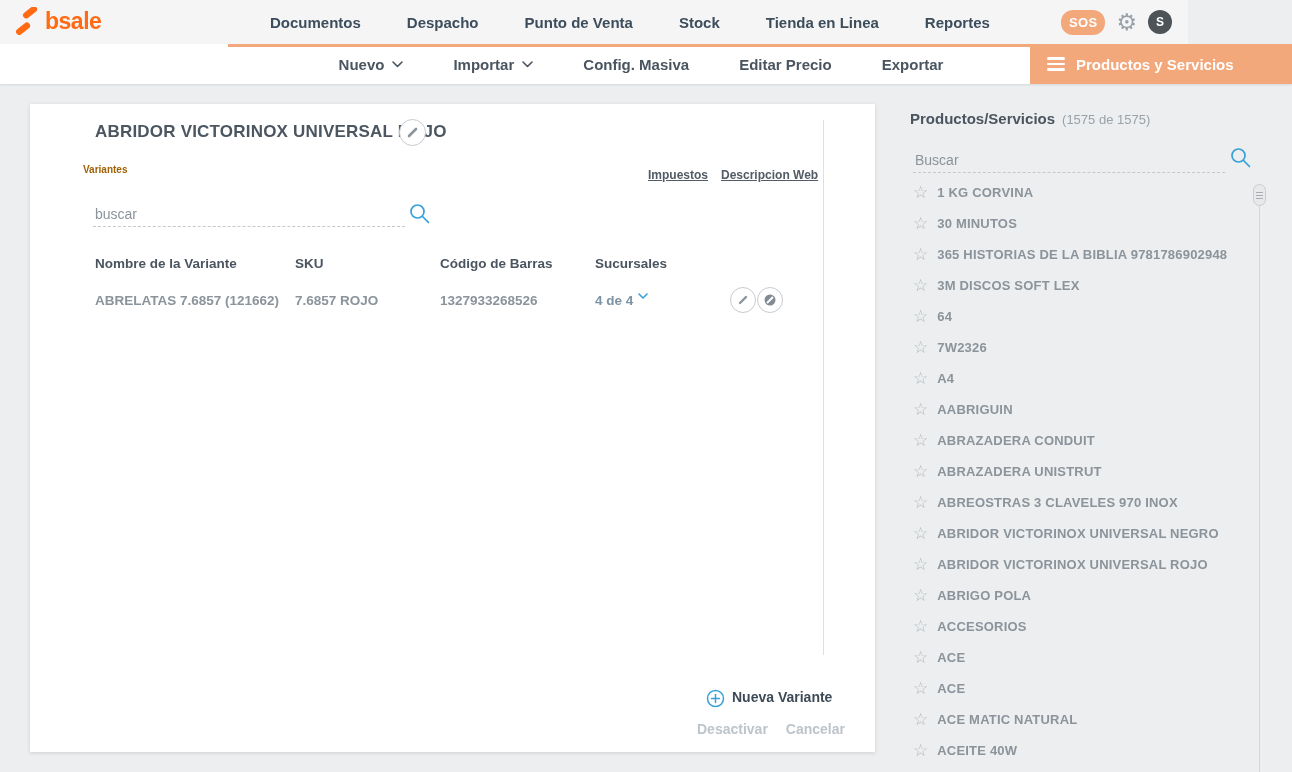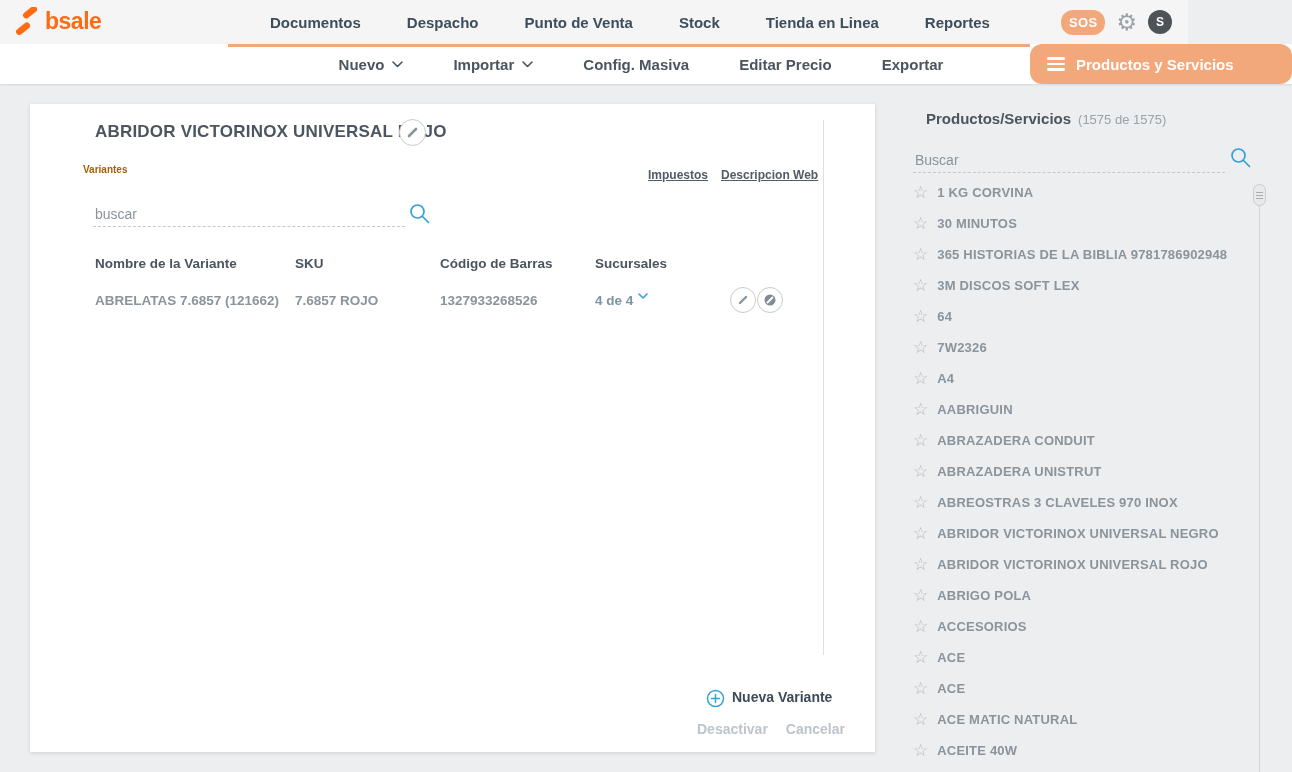--- a/index.html
+++ b/index.html
@@ -31,21 +31,21 @@
   .orange-topline { position:absolute; left:228px; top:0; width:802px; height:3px;
     background:#f3a87c; }
   .toolbar { position:absolute; left:228px; top:0; width:802px; height:40px;
     display:flex; align-items:center; justify-content:center; gap:50px;
     padding-left:24px; }
   .toolbar-item { display:flex; align-items:center; gap:8px; font-size:15px;
     font-weight:600; color:#4a5560; cursor:pointer; text-decoration:none;
     white-space:nowrap; }
   .panel-btn { position:absolute; left:1030px; top:0; width:262px; height:40px;
     background:#f3a87c; color:#fff; display:flex; align-items:center; gap:11px;
-    padding-left:17px; font-size:15px; font-weight:600; cursor:pointer;border-radius:12px; }
+    padding-left:17px; font-size:15px; font-weight:600; cursor:pointer; }
   .hamburger { display:flex; flex-direction:column; gap:3px; }
   .hamburger i { display:block; width:18px; height:2.6px; background:#fff;
     border-radius:2px; }
 
   
   .main { position:absolute; left:0; top:84px; width:1292px; height:688px; }
 
   .card { position:absolute; left:30px; top:20px; width:845px; height:648px;
     background:#fff; box-shadow:0 1px 4px rgba(0,0,0,.13); }
   .card-title { position:absolute; left:65px; top:18px; font-size:17px;
@@ -85,21 +85,21 @@
 
   .new-variant { position:absolute; left:676px; top:585px; display:flex;
     gap:7px; cursor:pointer; }
   .new-variant-label { font-size:14px; font-weight:700; color:#3d4a56; }
   .card-footer { position:absolute; left:667px; top:617px; display:flex; gap:18px; }
   .ghost-btn { font-size:14px; font-weight:700; color:#bdc4ca; background:none;
     border:none; cursor:pointer; font-family:inherit; }
 
   
   .sidebar { position:absolute; left:910px; top:26px; width:382px; height:662px; }
-  .sb-head { display:flex; align-items:baseline; gap:7px;margin-left:16px; }
+  .sb-head { display:flex; align-items:baseline; gap:7px; }
   .sb-title { font-size:15px; font-weight:700; color:#4a5560; }
   .sb-count { font-size:13px; color:#9aa2aa; }
   .sb-search { position:absolute; left:3px; top:38px; width:312px; }
   .sb-search input { width:100%; border:none; border-bottom:1px dashed #c3c9cd;
     outline:none; font-size:14px; color:#6b757e; padding:4px 2px;
     background:transparent; font-family:inherit; }
   .sb-search input::placeholder { color:#8b939b; opacity:1; }
   .sidebar .search-mag { left:319px; top:36px; }
   .sb-list { position:absolute; left:3px; top:67px; width:340px; }
   .sb-item { height:31px; display:flex; align-items:center; gap:9px; cursor:pointer; }

